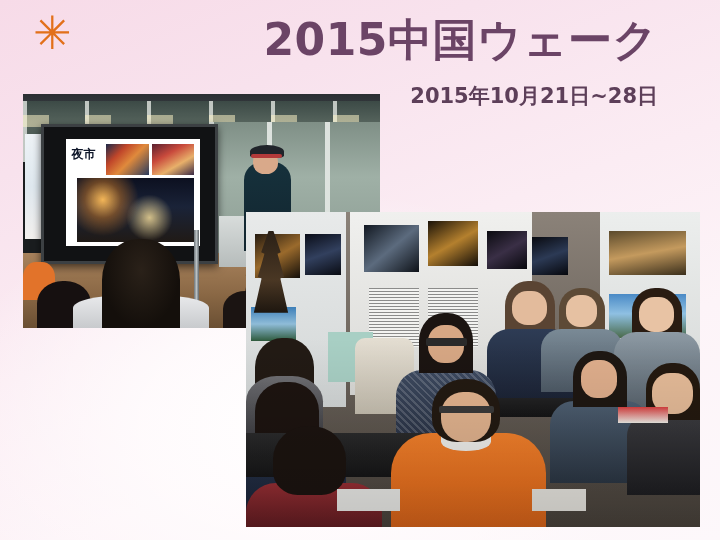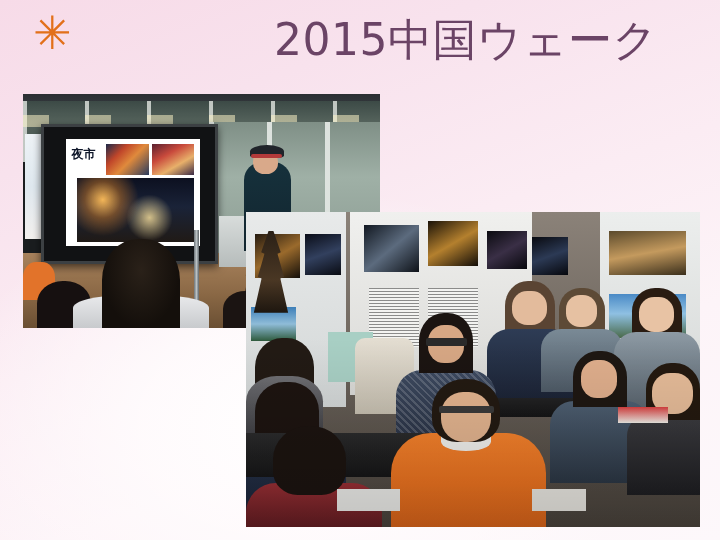--- a/index.html
+++ b/index.html
@@ -39,21 +39,21 @@
     font-family: "DejaVu Sans", sans-serif;
     user-select: none;
   }
   .title {
     position: absolute;
     right: 62px;
     top: 12px;
     color: #6b4466;
     font-size: 44px;
     line-height: 56px;
-    font-weight: 400;
+    font-weight: 700;
     letter-spacing: 0.5px;
     white-space: nowrap;
     text-align: right;
     font-family: "DejaVu Sans", "Liberation Sans", sans-serif;
   }
   .subtitle {
     position: absolute;
     right: 62px;
     top: 82px;
     color: #5d3f59;
@@ -378,20 +378,21 @@
 <body>
 
 <div class="slide">
 
   <div class="slide-bg"></div>
 
   <div class="bullet-star">✳</div>
 
   <div class="title">2015中国ウェーク</div>
 
+  <div class="subtitle">2015年10月21日~28日</div>
 
   <div class="photo1">
     <div class="p1-ceiling"></div>
     <div class="p1-windowband"></div>
     <div class="p1-wingrid"></div>
     <div class="p1-winlights"></div>
     <div class="p1-rightwall"></div>
     <div class="p1-rightwall-frames"></div>
     <div class="p1-floor"></div>
     <div class="p1-poster-l"></div>

